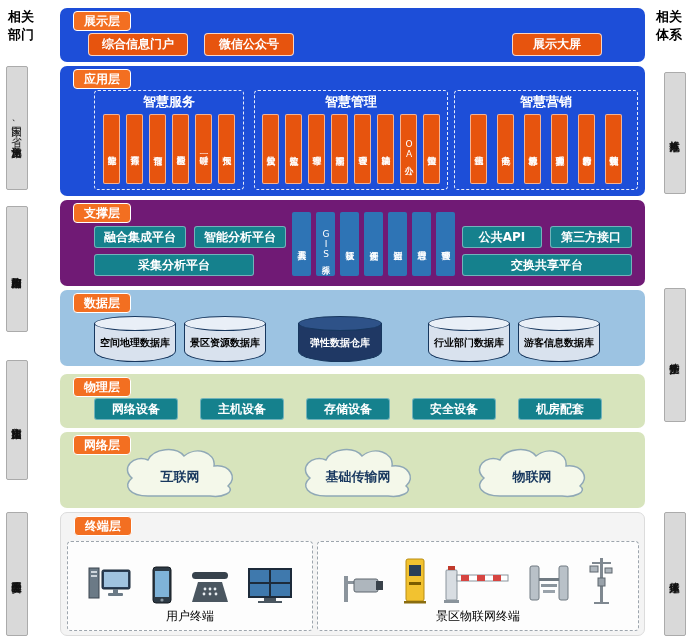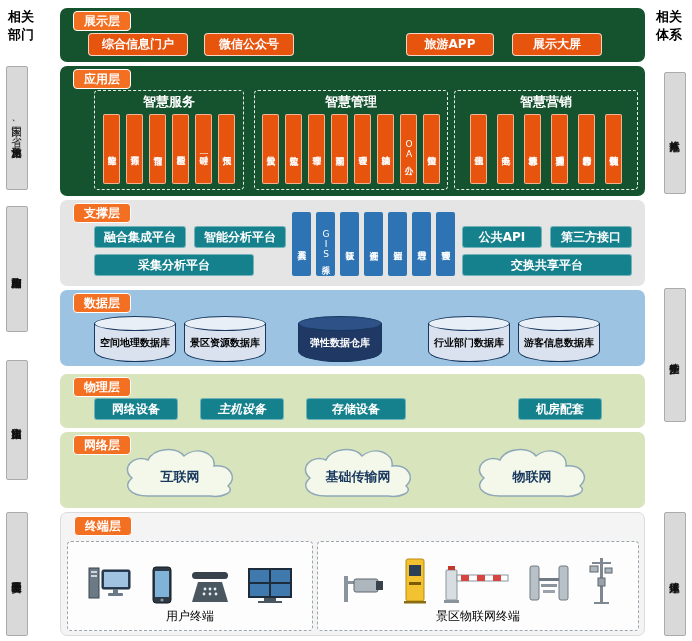--- a/index.html
+++ b/index.html
@@ -12,22 +12,22 @@
   .corner.right { left: 652px; top: 8px; }
 
   
   .sidebox { position: absolute; width: 22px; background: #d9d9d9; border: 1px solid #ababab;
              border-radius: 2px; display: flex; align-items: center; justify-content: center;
              writing-mode: vertical-rl; text-orientation: upright; font-size: 10.5px; color: #111;
              letter-spacing: 0; }
 
   
   .band { position: absolute; left: 60px; width: 585px; border-radius: 7px; }
-  .band.orange { background: #14532d; border-radius: 7px; }
-  .band.supp   { background: #e5e5e5; }
+  .band.orange { background: #1d4ed8; border-radius: 7px; }
+  .band.supp   { background: #701a75; }
   .band.datab  { background: #9cc3e2; }
   .band.green  { background: #d7e4bc; }
   .band.term   { background: #f4f4f4; border: 1px solid #dcdcdc; }
 
   .tag { position: absolute; left: 13px; top: 3px; width: 58px; height: 20px; line-height: 18px;
          background: #f36f21; border: 1px solid #ffffff; border-radius: 4px; color: #fff;
          font-size: 12px; font-weight: bold; text-align: center; }
 
   
   .pill { position: absolute; height: 23px; line-height: 21px; background: #e7540e;
@@ -98,21 +98,20 @@
   <div class="sidebox" style="left:6px; top:512px; height:124px;">三公山景区管理委员会</div>
 
   <div class="sidebox" style="left:664px; top:72px;  height:122px;">标准规范体系</div>
   <div class="sidebox" style="left:664px; top:288px; height:134px;">安全防护体系</div>
   <div class="sidebox" style="left:664px; top:512px; height:124px;">运维保障体系</div>
 
   <div class="band orange" style="top:8px; height:54px;">
     <div class="tag">展示层</div>
     <div class="pill" style="left:28px;  top:25px; width:100px;">综合信息门户</div>
     <div class="pill" style="left:144px; top:25px; width:90px;">微信公众号</div>
-    <div class="pill" style="left:346px; top:25px; width:88px;">旅游APP</div>
     <div class="pill" style="left:452px; top:25px; width:90px;">展示大屏</div>
   </div>
 
   <div class="band orange" style="top:66px; height:130px;padding-left:16px;">
     <div class="tag">应用层</div>
 
     <div class="appgroup" style="left:34px; top:24px; width:150px;">
       <div class="gtitle">智慧服务</div>
       <div class="gitems">
         <div class="appitem">智能导览</div>
@@ -199,22 +198,23 @@
     <div class="db" style="left:458px; top:26px;">
       <div class="body"></div>
       <div class="top"></div>
       <div class="lbl">游客信息数据库</div>
     </div>
   </div>
 
   <div class="band green" style="top:374px; height:54px;">
     <div class="tag">物理层</div>
     <div class="teal" style="left:34px;  top:24px; width:84px;">网络设备</div>
-    <div class="teal" style="left:140px; top:24px; width:84px;font-style:italic;">主机设备</div>
-    <div class="teal" style="left:246px; top:24px; width:100px;text-align:center;">存储设备</div>
+    <div class="teal" style="left:140px; top:24px; width:84px;">主机设备</div>
+    <div class="teal" style="left:246px; top:24px; width:84px;text-align:center;">存储设备</div>
+    <div class="teal" style="left:352px; top:24px; width:84px;">安全设备</div>
     <div class="teal" style="left:458px; top:24px; width:84px;">机房配套</div>
   </div>
 
   <div class="band green" style="top:432px; height:76px;">
     <div class="tag">网络层</div>
 
     <div class="cloud" style="left:50px; top:12px;">
       <svg viewBox="0 0 140 58">
         <path d="M38 52 C20 52 12 42 22 34 C10 24 24 10 38 16 C44 4 66 2 74 12 C86 2 106 8 104 22 C120 20 128 34 118 42 C126 48 112 54 100 52 Z" fill="#f4f8ea" stroke="#8fa8b6" stroke-width="1.5"></path>
       </svg>

